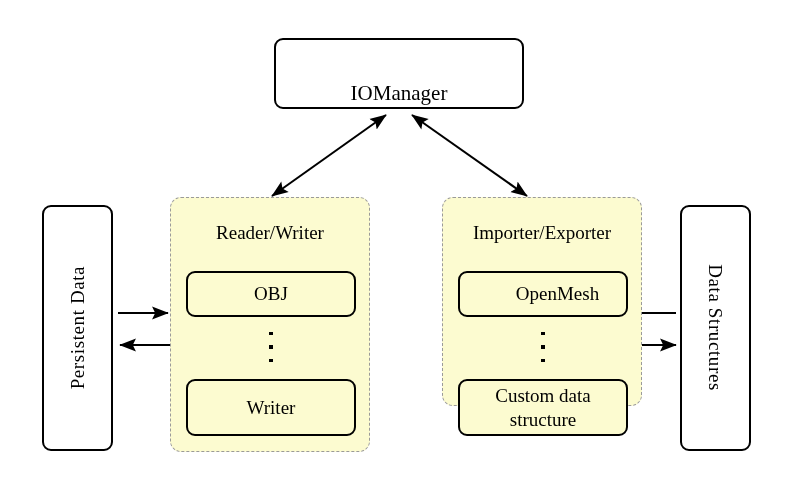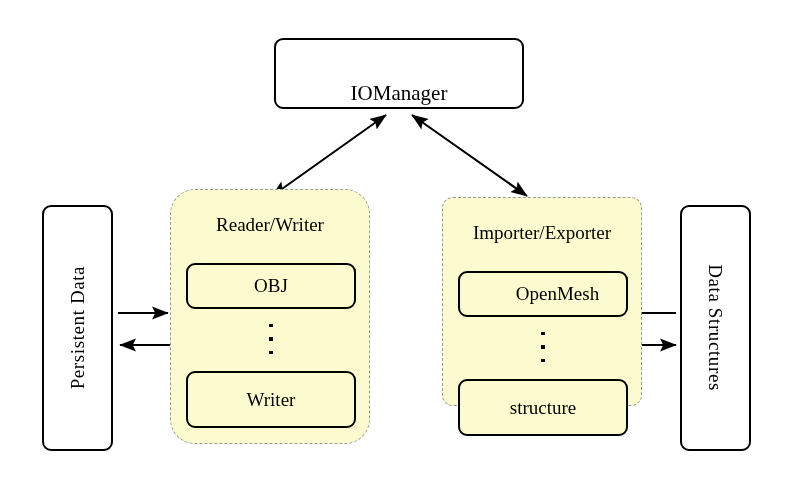--- a/index.html
+++ b/index.html
@@ -132,21 +132,21 @@
   </div>
 
   <div class="node hard-box" style="left:42px; top:205px; width:71px; height:246px;">
     <span class="vlabel up">Persistent Data</span>
   </div>
 
   <div class="node hard-box" style="left:680px; top:205px; width:71px; height:246px;">
     <span class="vlabel down">Data Structures</span>
   </div>
 
-  <div class="panel" style="left:170px; top:189px; width:200px; height:255px;border-radius:25px;">
+  <div class="panel" style="left:170px; top:197px; width:200px; height:255px;">
 
     <div class="panel-title" style="top:24px;">Reader/Writer</div>
 
     <div class="node leaf-box t-leaf" style="left:15px; top:73px; width:170px; height:46px;">
       <span>OBJ</span>
     </div>
 
     <div class="vdots" style="left:95px; top:134px;">
       <i></i>
         <i></i>
@@ -166,17 +166,18 @@
       <span>OpenMesh</span>
     </div>
 
     <div class="vdots" style="left:95px; top:134px;">
       <i></i>
         <i></i>
         <i></i>
     </div>
 
     <div class="node leaf-box t-leaf" style="left:15px; top:181px; width:170px; height:57px; flex-direction:column;">
+      <span>Custom data</span>
       <span>structure</span>
     </div>
   </div>
 
 </div>
 
 </body></html>

